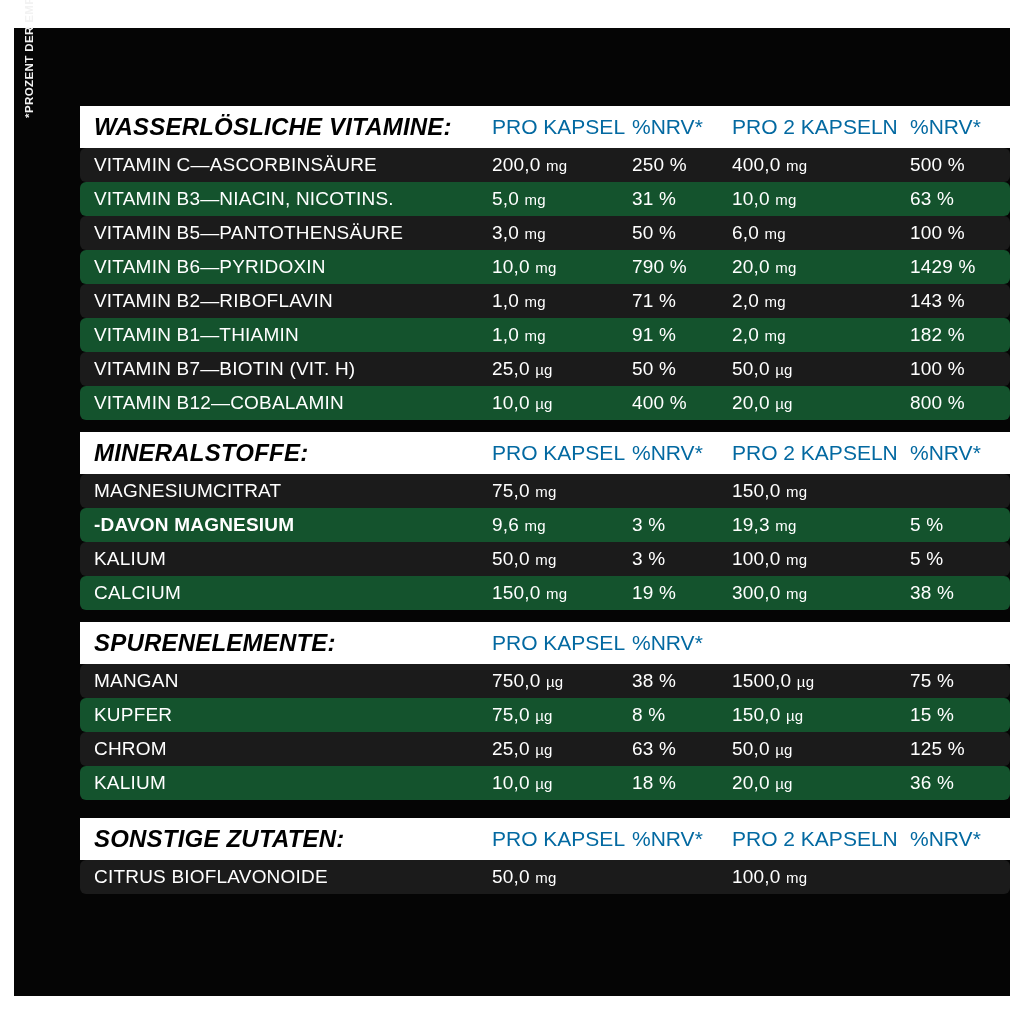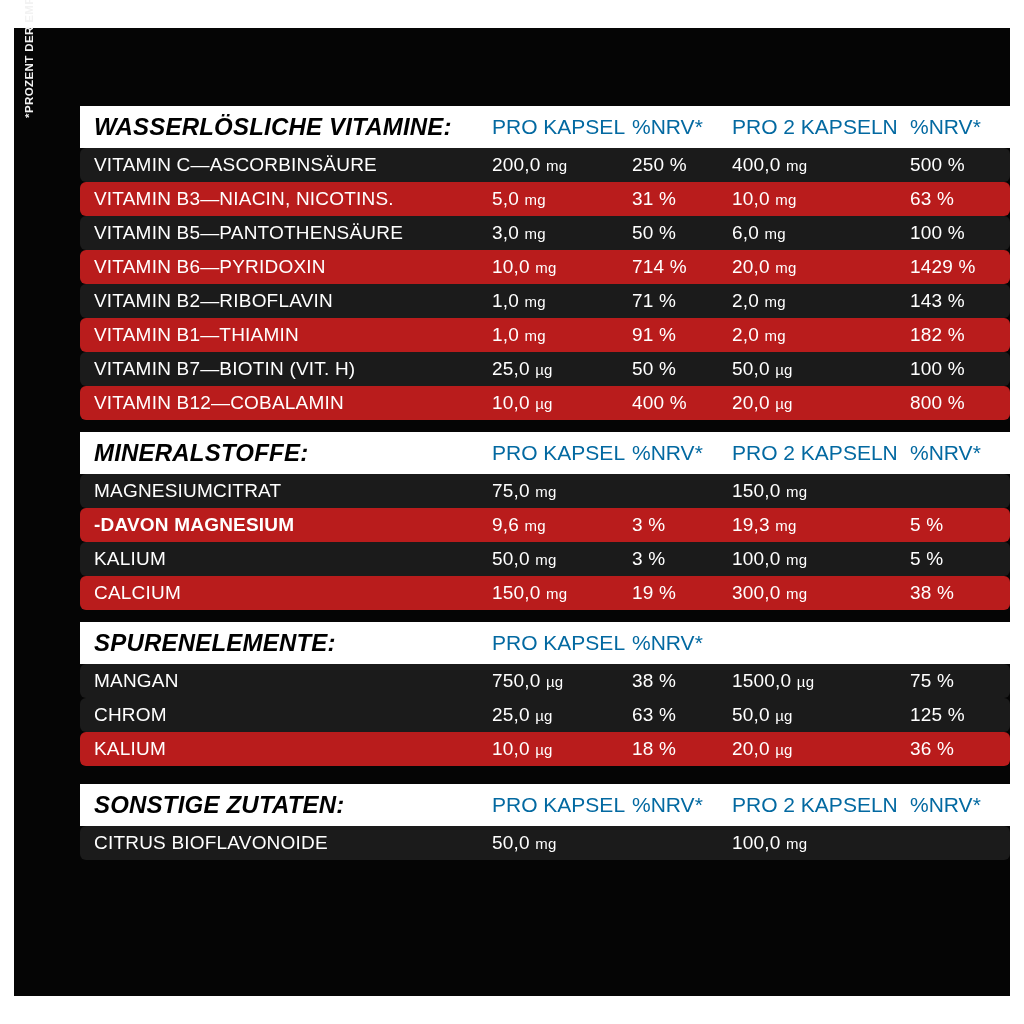--- a/index.html
+++ b/index.html
@@ -85,21 +85,21 @@
   
   .drow {
     height: 34px;
     color: #ffffff;
     font-size: 19px;
     font-stretch: condensed;
     letter-spacing: 0.2px;
     border-radius: 6px;
   }
   .drow.odd  { background: #1b1b1b; }
-  .drow.even { background: #b91c1c; }
+  .drow.even { background: #14532d; }
   .drow .c-name { font-weight: 400; }
   .drow .italic { font-weight: 700; }
   .drow .val { font-weight: 400; }
   .unit { font-size: 15px; }
   .gap { height: 12px; background: #050505; }
   .gap-lg { height: 18px; background: #050505; }
 </style>
 </head>
 <body>
 
@@ -133,21 +133,21 @@
         <div class="row drow odd">
           <div class="c-name">VITAMIN B5—PANTOTHENSÄURE</div>
           <div class="c-per1 val">3,0 <span class="unit">mg</span></div>
           <div class="c-nrv1 val">50 %</div>
           <div class="c-per2 val">6,0 <span class="unit">mg</span></div>
           <div class="c-nrv2 val">100 %</div>
         </div>
         <div class="row drow even">
           <div class="c-name">VITAMIN B6—PYRIDOXIN</div>
           <div class="c-per1 val">10,0 <span class="unit">mg</span></div>
-          <div class="c-nrv1 val">714 %</div>
+          <div class="c-nrv1 val">790 %</div>
           <div class="c-per2 val">20,0 <span class="unit">mg</span></div>
           <div class="c-nrv2 val">1429 %</div>
         </div>
         <div class="row drow odd">
           <div class="c-name">VITAMIN B2—RIBOFLAVIN</div>
           <div class="c-per1 val">1,0 <span class="unit">mg</span></div>
           <div class="c-nrv1 val">71 %</div>
           <div class="c-per2 val">2,0 <span class="unit">mg</span></div>
           <div class="c-nrv2 val">143 %</div>
         </div>
@@ -216,20 +216,27 @@
           <div class="c-per2 chd nrv"></div>
           <div class="c-nrv2 chd nrv"></div>
         </div>
         <div class="row drow odd">
           <div class="c-name">MANGAN</div>
           <div class="c-per1 val">750,0 <span class="unit">µg</span></div>
           <div class="c-nrv1 val">38 %</div>
           <div class="c-per2 val">1500,0 <span class="unit">µg</span></div>
           <div class="c-nrv2 val">75 %</div>
         </div>
+        <div class="row drow even">
+          <div class="c-name">KUPFER</div>
+          <div class="c-per1 val">75,0 <span class="unit">µg</span></div>
+          <div class="c-nrv1 val">8 %</div>
+          <div class="c-per2 val">150,0 <span class="unit">µg</span></div>
+          <div class="c-nrv2 val">15 %</div>
+        </div>
         <div class="row drow odd">
           <div class="c-name">CHROM</div>
           <div class="c-per1 val">25,0 <span class="unit">µg</span></div>
           <div class="c-nrv1 val">63 %</div>
           <div class="c-per2 val">50,0 <span class="unit">µg</span></div>
           <div class="c-nrv2 val">125 %</div>
         </div>
         <div class="row drow even">
           <div class="c-name">KALIUM</div>
           <div class="c-per1 val">10,0 <span class="unit">µg</span></div>

